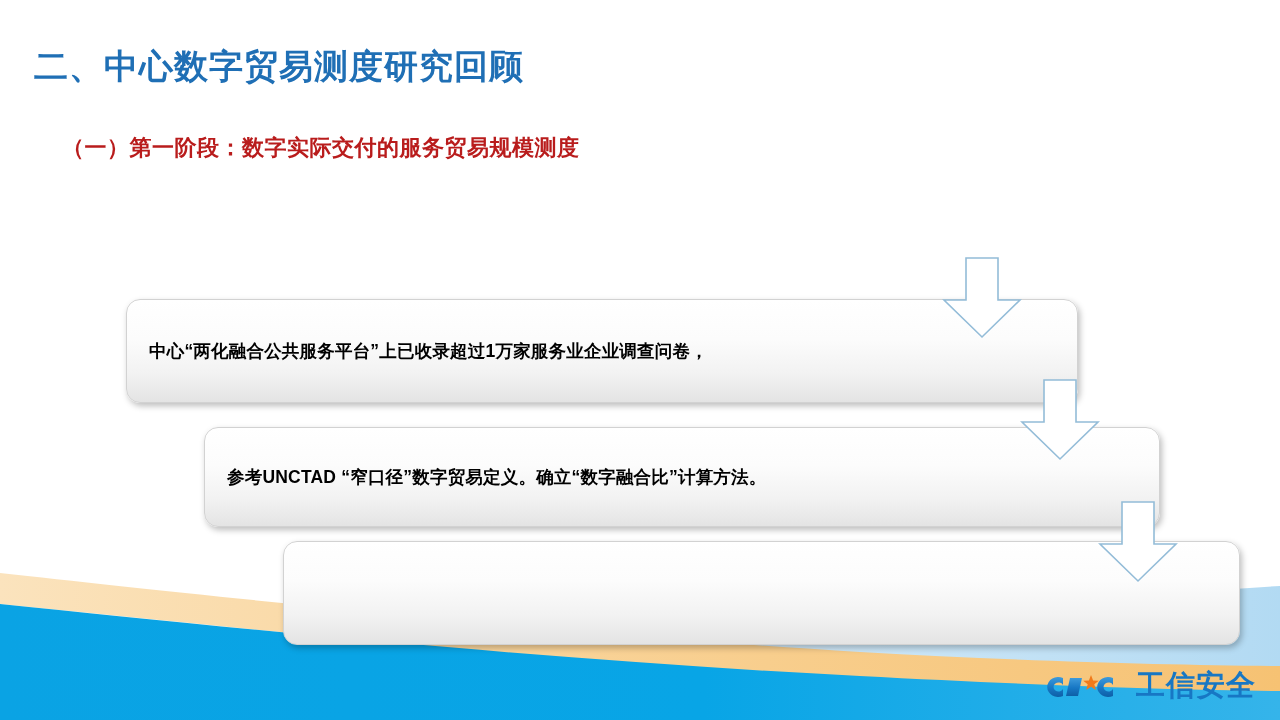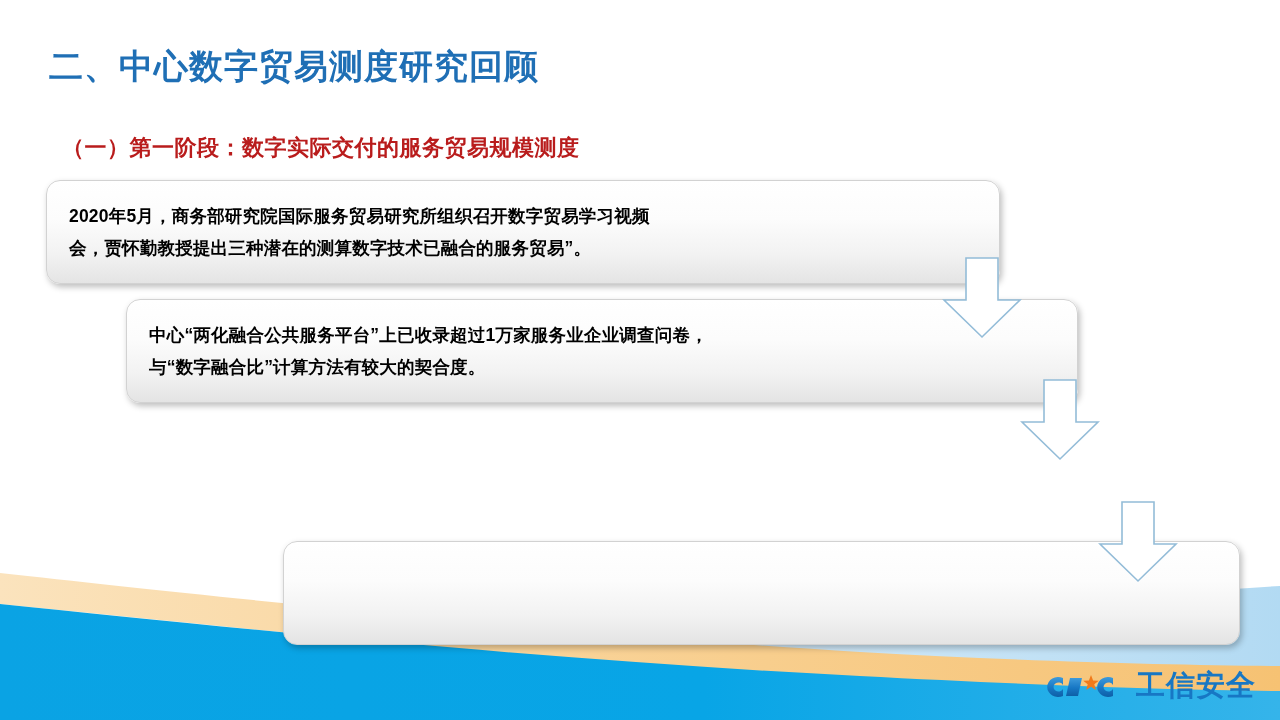--- a/index.html
+++ b/index.html
@@ -28,21 +28,21 @@
     bottom: 0;
     width: 1280px;
     height: 160px;
     z-index: 1;
     pointer-events: none;
   }
 
   
   #page-title {
     position: absolute;
-    left: 49px;
+    left: 34px;
     top: 44px;
     font-size: 34px;
     font-weight: bold;
     color: #1f6fb5;
     letter-spacing: 1px;
     white-space: nowrap;
     z-index: 5;
   }
 
   #section-subtitle {
@@ -144,34 +144,32 @@
     <path d="M 1280,26 C 1050,40 760,70 470,98 C 300,114 140,128 0,136 L 0,160 L 1280,160 Z" fill="url(#gradLightBlue)"></path>
 
     <path d="M 0,13 C 210,36 560,74 860,92 C 1020,101 1170,105 1280,106 L 1280,132 C 1150,131 990,126 820,116 C 530,99 220,66 0,44 Z" fill="url(#gradOrange)"></path>
 
     <path d="M 0,44 C 230,68 560,101 860,116 C 1030,125 1170,130 1280,131 L 1280,160 L 0,160 Z" fill="url(#gradBlue)"></path>
   </svg>
 
   <div id="page-title">二、中心数字贸易测度研究回顾</div>
   <div id="section-subtitle">（一）第一阶段：数字实际交付的服务贸易规模测度</div>
 
-  <div class="flow-box" id="flow-box-1">
-    <div class="flow-box-text">
-      <div>2020年5月，商务部研究院国际服务贸易研究所组织召开数字贸易学习视频</div>
-      <div>会，贾怀勤教授提出三种潜在的测算数字技术已融合的服务贸易”。</div>
-    </div>
-  </div>
 
   <div class="flow-box" id="flow-box-2">
     <div class="flow-box-text">
       <div>中心“两化融合公共服务平台”上已收录超过1万家服务业企业调查问卷，</div>
-      <div>与“数字融合比”计算方法有较大的契合度。</div>
     </div>
   </div>
 
+  <div class="flow-box" id="flow-box-3">
+    <div class="flow-box-text">
+      <div>参考UNCTAD  “窄口径”数字贸易定义。确立“数字融合比”计算方法。</div>
+    </div>
+  </div>
 
   <div class="flow-box" id="flow-box-4">
     <div class="flow-box-text">
     </div>
   </div>
 
   <svg class="flow-arrow" id="flow-arrow-1" width="84" height="84" viewBox="0 0 84 84" xmlns="http://www.w3.org/2000/svg">
     <path d="M 26,2 L 58,2 L 58,44 L 80,44 L 42,81 L 4,44 L 26,44 Z" fill="#ffffff" stroke="#93bcd8" stroke-width="1.6" stroke-linejoin="miter"></path>
   </svg>
 

